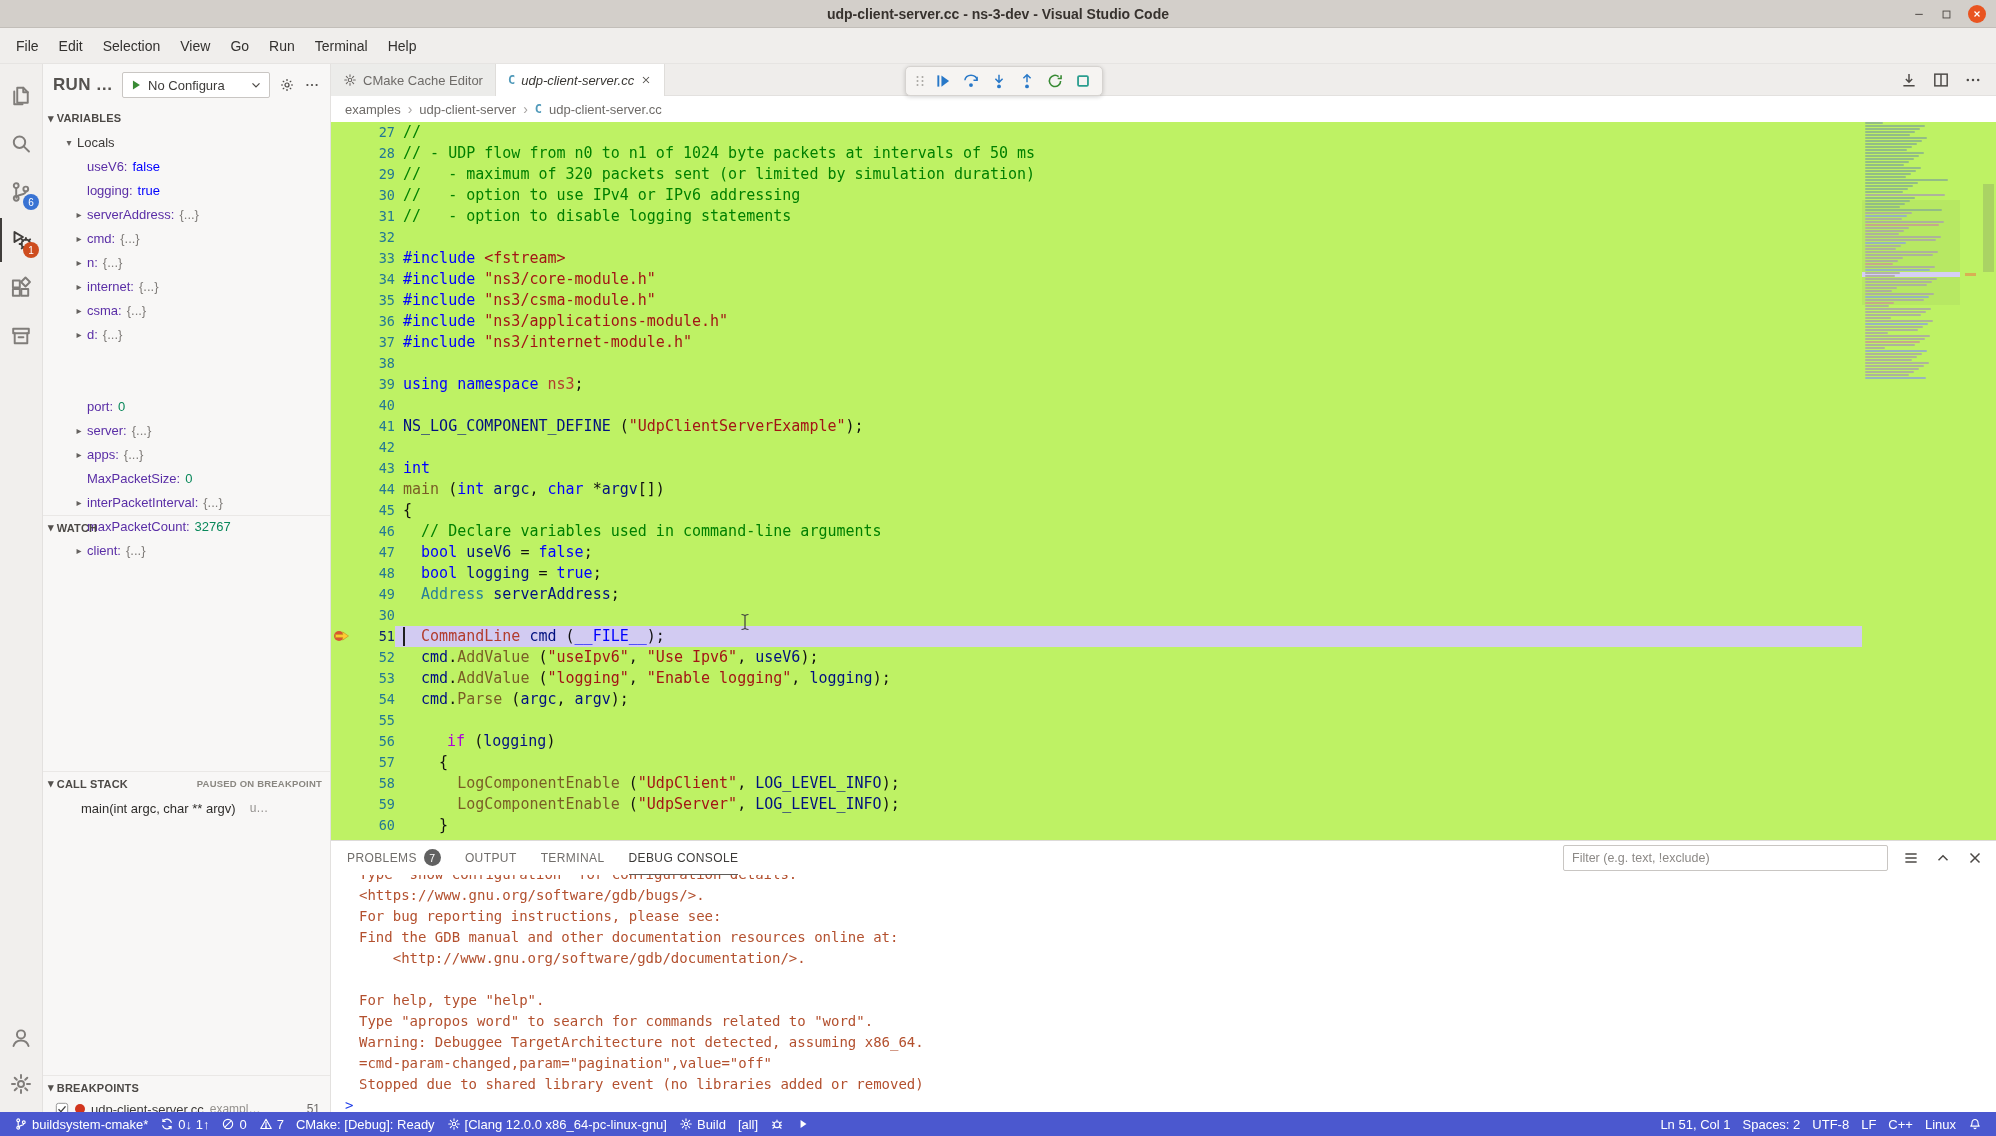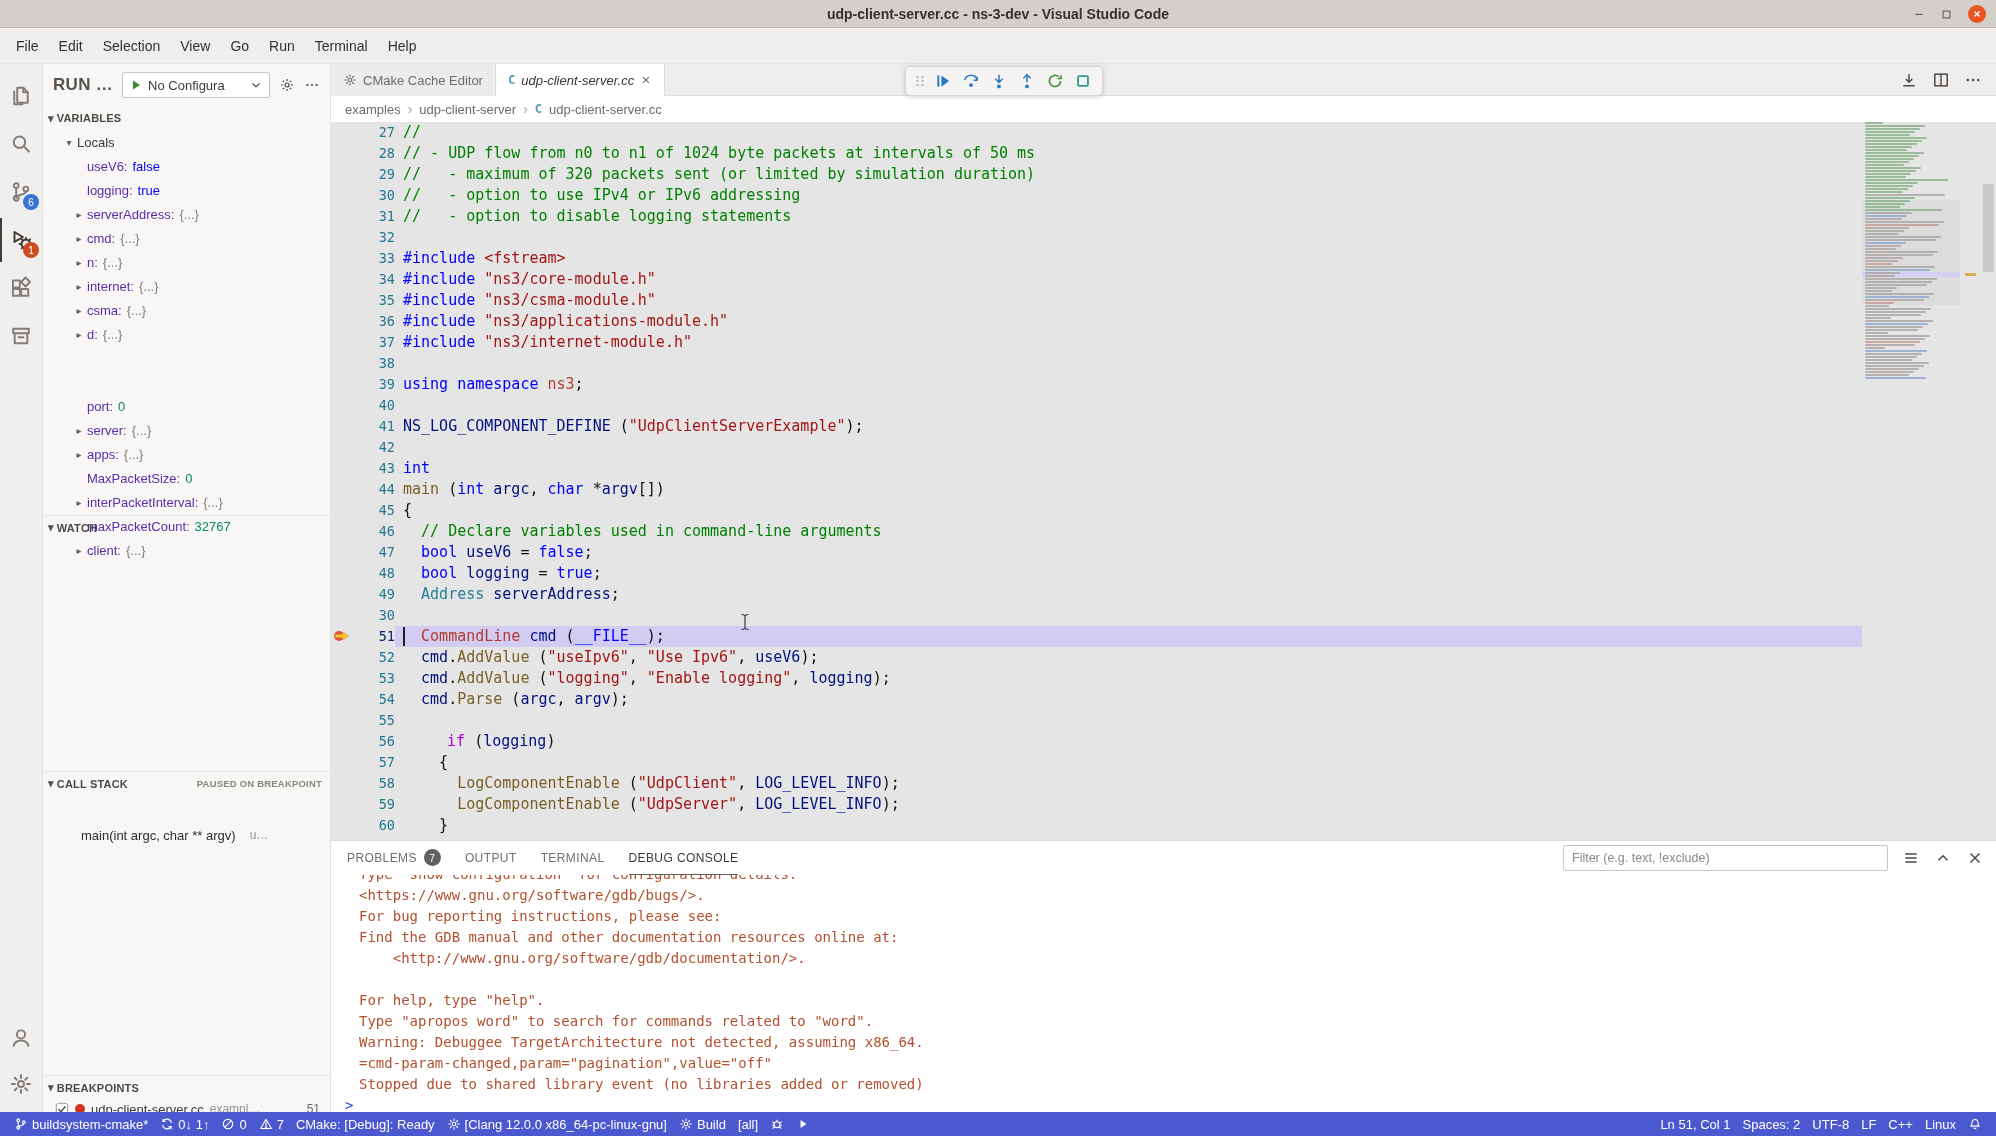--- a/index.html
+++ b/index.html
@@ -47,41 +47,41 @@
     padding-left:5px; gap:3px; font-size:11px; font-weight:bold; color:#4c4946; letter-spacing:.2px; }
   .section-header.bordered { border-top:1px solid #eae8e6; }
   .twisty-h { color:#55524f; }
   .tree-row { height:24px; display:flex; align-items:center; white-space:nowrap; overflow:hidden; }
   .tree-row .twisty { width:16px; flex:0 0 16px; text-align:center; color:#64615e; font-size:10px; }
   .var-name { color:#5a2ea6; }
   .var-val { margin-left:5px; }
   .v-kw { color:#0000ff; } .v-num { color:#09885a; } .v-obj { color:#807d7a; }
   #vars-list { position:absolute; top:66px; left:0; right:0; }
   .paused-badge { margin-left:auto; margin-right:8px; font-size:9.5px; font-weight:bold; color:#8a8781; letter-spacing:.2px; }
-  .frame-row { position:absolute; top:764px; left:0; right:0; height:24px; display:flex; align-items:flex-start; padding-left:38px; font-size:13px; color:#2f2d2b; }
+  .frame-row { position:absolute; top:732px; left:0; right:0; height:24px; display:flex; align-items:center; padding-left:38px; font-size:13px; color:#2f2d2b; }
   .frame-file { color:#94918e; margin-left:14px; font-size:12px; }
   .bp-row { position:absolute; top:1033px; left:0; right:0; height:24px; display:flex; align-items:center; gap:6px; padding:0 10px 0 12px; font-size:13px; }
   .bp-dot { width:10px; height:10px; border-radius:50%; background:#d1351d; flex:0 0 10px; }
   .bp-path { color:#94918e; font-size:12px; }
   .bp-line { margin-left:auto; color:#6b6866; font-size:12px; }
 
   
   .editorcol { position:absolute; top:64px; left:331px; right:0; bottom:24px; background:#fff; }
   .tabbar { position:absolute; top:0; left:0; right:0; height:32px; background:#efedeb; display:flex; border-bottom:1px solid #e3e1df; }
   #tabs { display:flex;text-align:center; }
   .tab { display:flex; align-items:center; gap:6px; padding:0 12px; font-size:13px; color:#6e6b68; background:#ececea; height:32px; border-right:1px solid #dfddda; }
   .tab.active { background:#fff; color:#3a3835; font-style:italic; }
   .cicon { color:#519aba; font-weight:bold; font-size:12px; font-style:normal; font-family:"DejaVu Sans Mono",monospace; }
   .tab-close { color:#55524f; }
   .tab-close svg { width:12px; height:12px; }
   .editor-actions { margin-left:auto; display:flex; align-items:center; gap:14px; padding-right:14px; color:#4c4946; }
   .breadcrumb { position:absolute; top:32px; left:0; right:0; height:26px; display:flex; align-items:center; padding-left:14px; font-size:13px; color:#6e6b68; gap:7px; background:#fff; }
   .crumb-sep { color:#a5a2a0; font-size:14px; }
 
-  .code-area { position:absolute; top:58px; left:0; right:0; bottom:272px; overflow:hidden; background:#e5e5e5; }
+  .code-area { position:absolute; top:58px; left:0; right:0; bottom:272px; overflow:hidden; background:#bef264; }
   #code-lines { position:absolute; top:0; left:0; right:134px; }
   .ln-row { display:flex; height:21px; }
   .ln-glyph { width:22px; flex:0 0 22px; position:relative; }
   .ln-num { flex:0 0 42px; text-align:right; font-family:"DejaVu Sans Mono",monospace; font-size:13.5px; line-height:21px; color:#237893; }
   .ln-text { flex:1; padding-left:8px; font-family:"DejaVu Sans Mono",monospace; font-size:15px; white-space:pre; line-height:21px; color:#101010; }
   .ln-row.current .ln-text { background:#d2cbf2; }
   .ln-row.current .ln-num { color:#0b216f; }
   .tk-p { color:#101010; } .tk-c { color:#008000; } .tk-k { color:#0000ff; }
   .tk-s { color:#a31515; } .tk-t { color:#267f99; } .tk-f { color:#795e26; }
   .tk-v { color:#001080; } .tk-m { color:#001080; } .tk-w { color:#b23c2e; }

